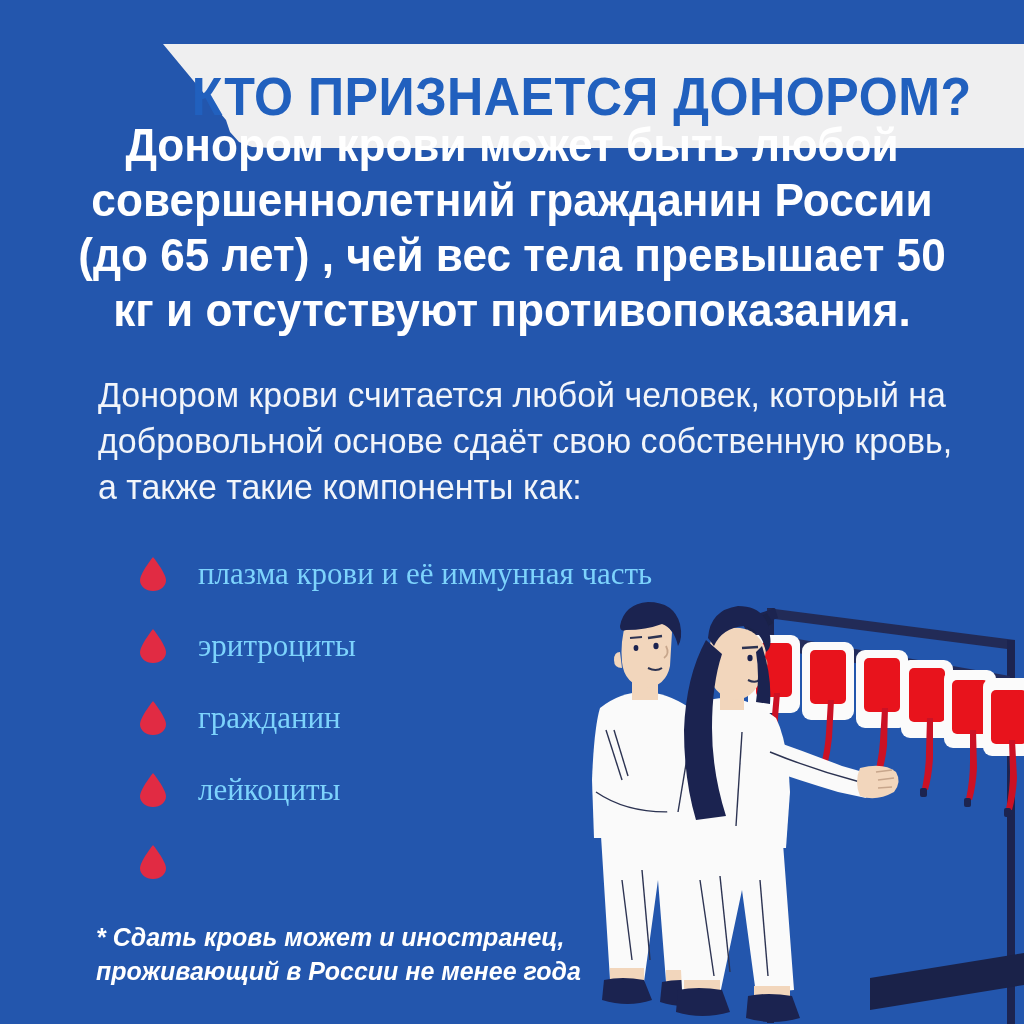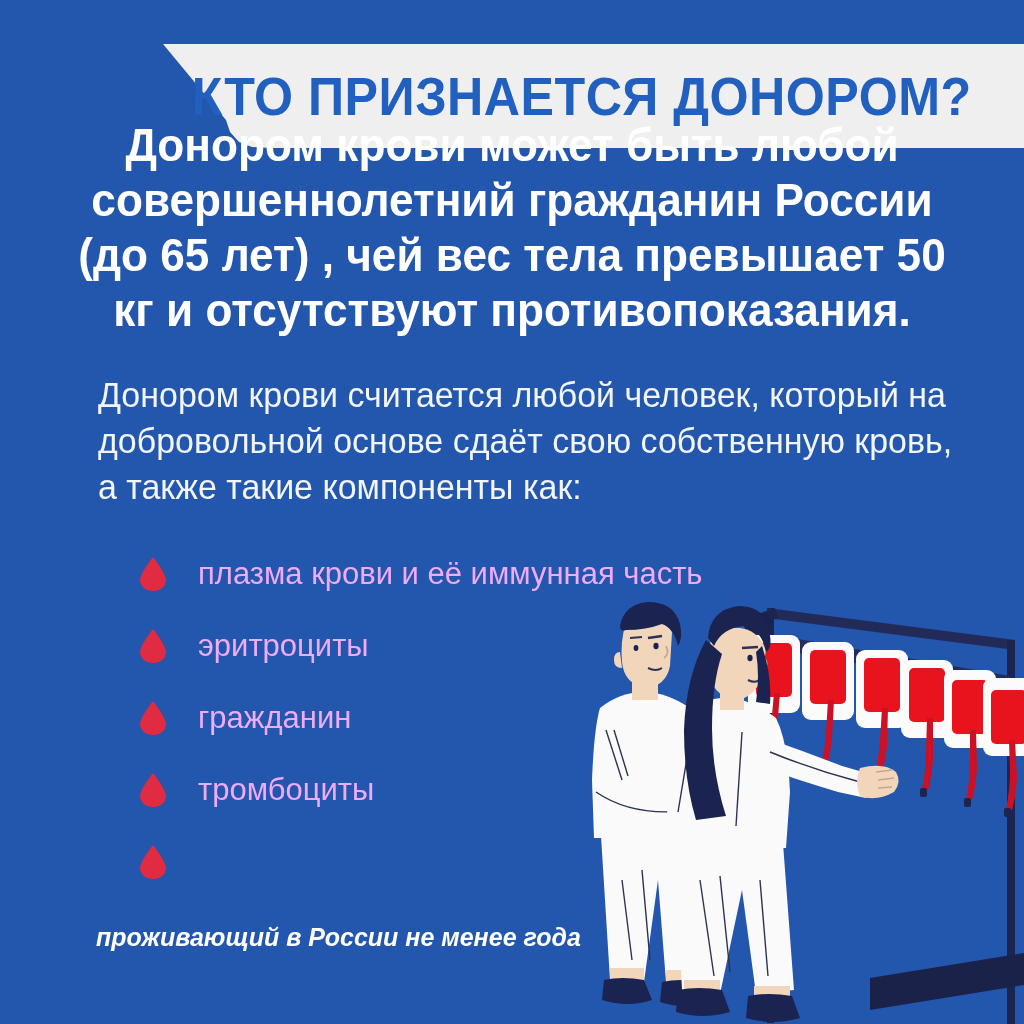--- a/index.html
+++ b/index.html
@@ -76,22 +76,22 @@
     display:flex; align-items:center;
     height:72px;
   }
   .drop-icon{
     width:26px; height:34px; flex:0 0 26px;
     margin-right:32px;
     position:relative;
   }
   .drop-icon svg{ display:block; width:26px; height:34px; }
   .bullet-label{
-    color:#f0abfc;
-    font-family:Liberation Sans, sans-serif;
+    color:#7dd3fc;
+    font-family:Liberation Serif, serif;
     font-size:31px;
     line-height:34px;
     white-space:nowrap;
     text-align:center;
   }
 
   
   .footnote{
     position:absolute; left:96px; top:920px; width:560px;
     color:#FFFFFF;
@@ -147,32 +147,33 @@
         </svg>
     </span>
     <span class="bullet-label">гражданин</span>
   </li>
   <li class="bullet-item">
     <span class="drop-icon">
       <svg viewBox="0 0 26 34">
           <path d="M13 0 C13 0 26 16 26 23.5 C26 29.3 20.2 34 13 34 C5.8 34 0 29.3 0 23.5 C0 16 13 0 13 0 Z" fill="#E12B43"></path>
         </svg>
     </span>
-    <span class="bullet-label">тромбоциты</span>
+    <span class="bullet-label">лейкоциты</span>
   </li>
   <li class="bullet-item">
     <span class="drop-icon">
       <svg viewBox="0 0 26 34">
           <path d="M13 0 C13 0 26 16 26 23.5 C26 29.3 20.2 34 13 34 C5.8 34 0 29.3 0 23.5 C0 16 13 0 13 0 Z" fill="#E12B43"></path>
         </svg>
     </span>
   </li>
 </ul>
 
 <div class="footnote">
+  <div>* Сдать кровь может и  иностранец,</div>
   <div>проживающий в России не менее года</div>
 </div>
 
 <div class="illustration">
 <svg viewBox="0 0 460 450" xmlns="http://www.w3.org/2000/svg">
   <defs>
     <clipPath id="clipAll">
           <rect x="0" y="0" width="460" height="450"></rect>
         </clipPath>
   </defs>

